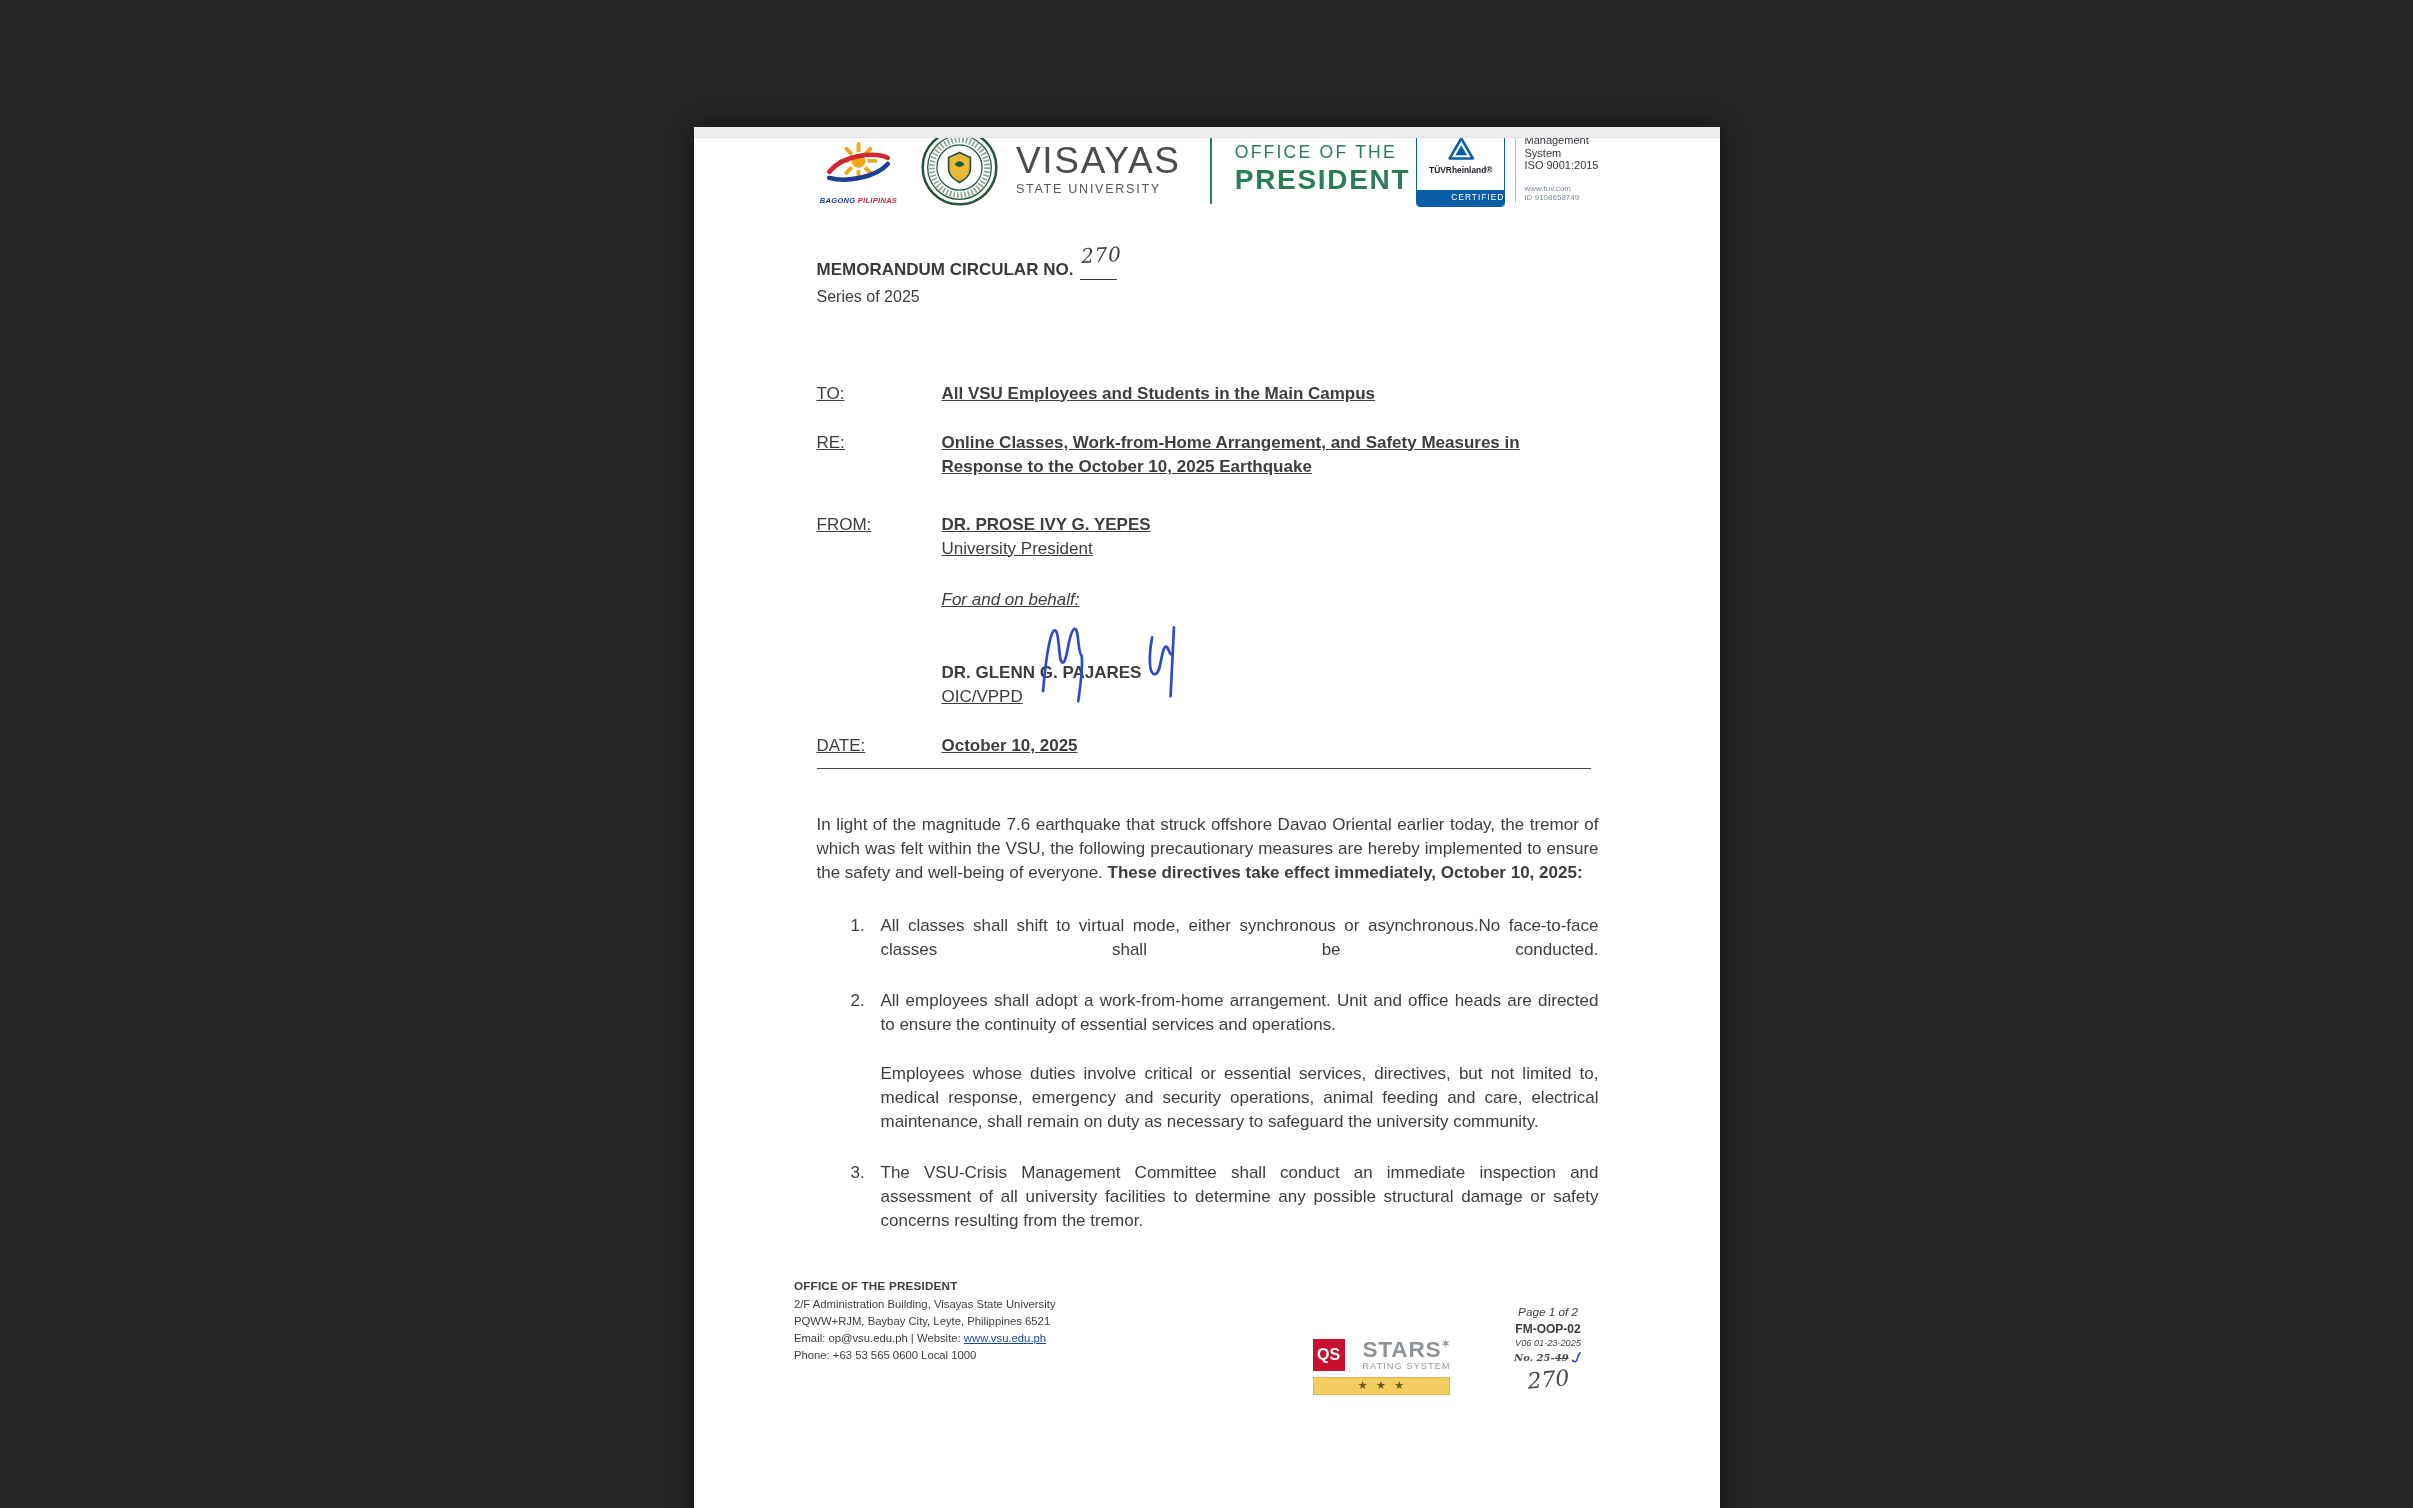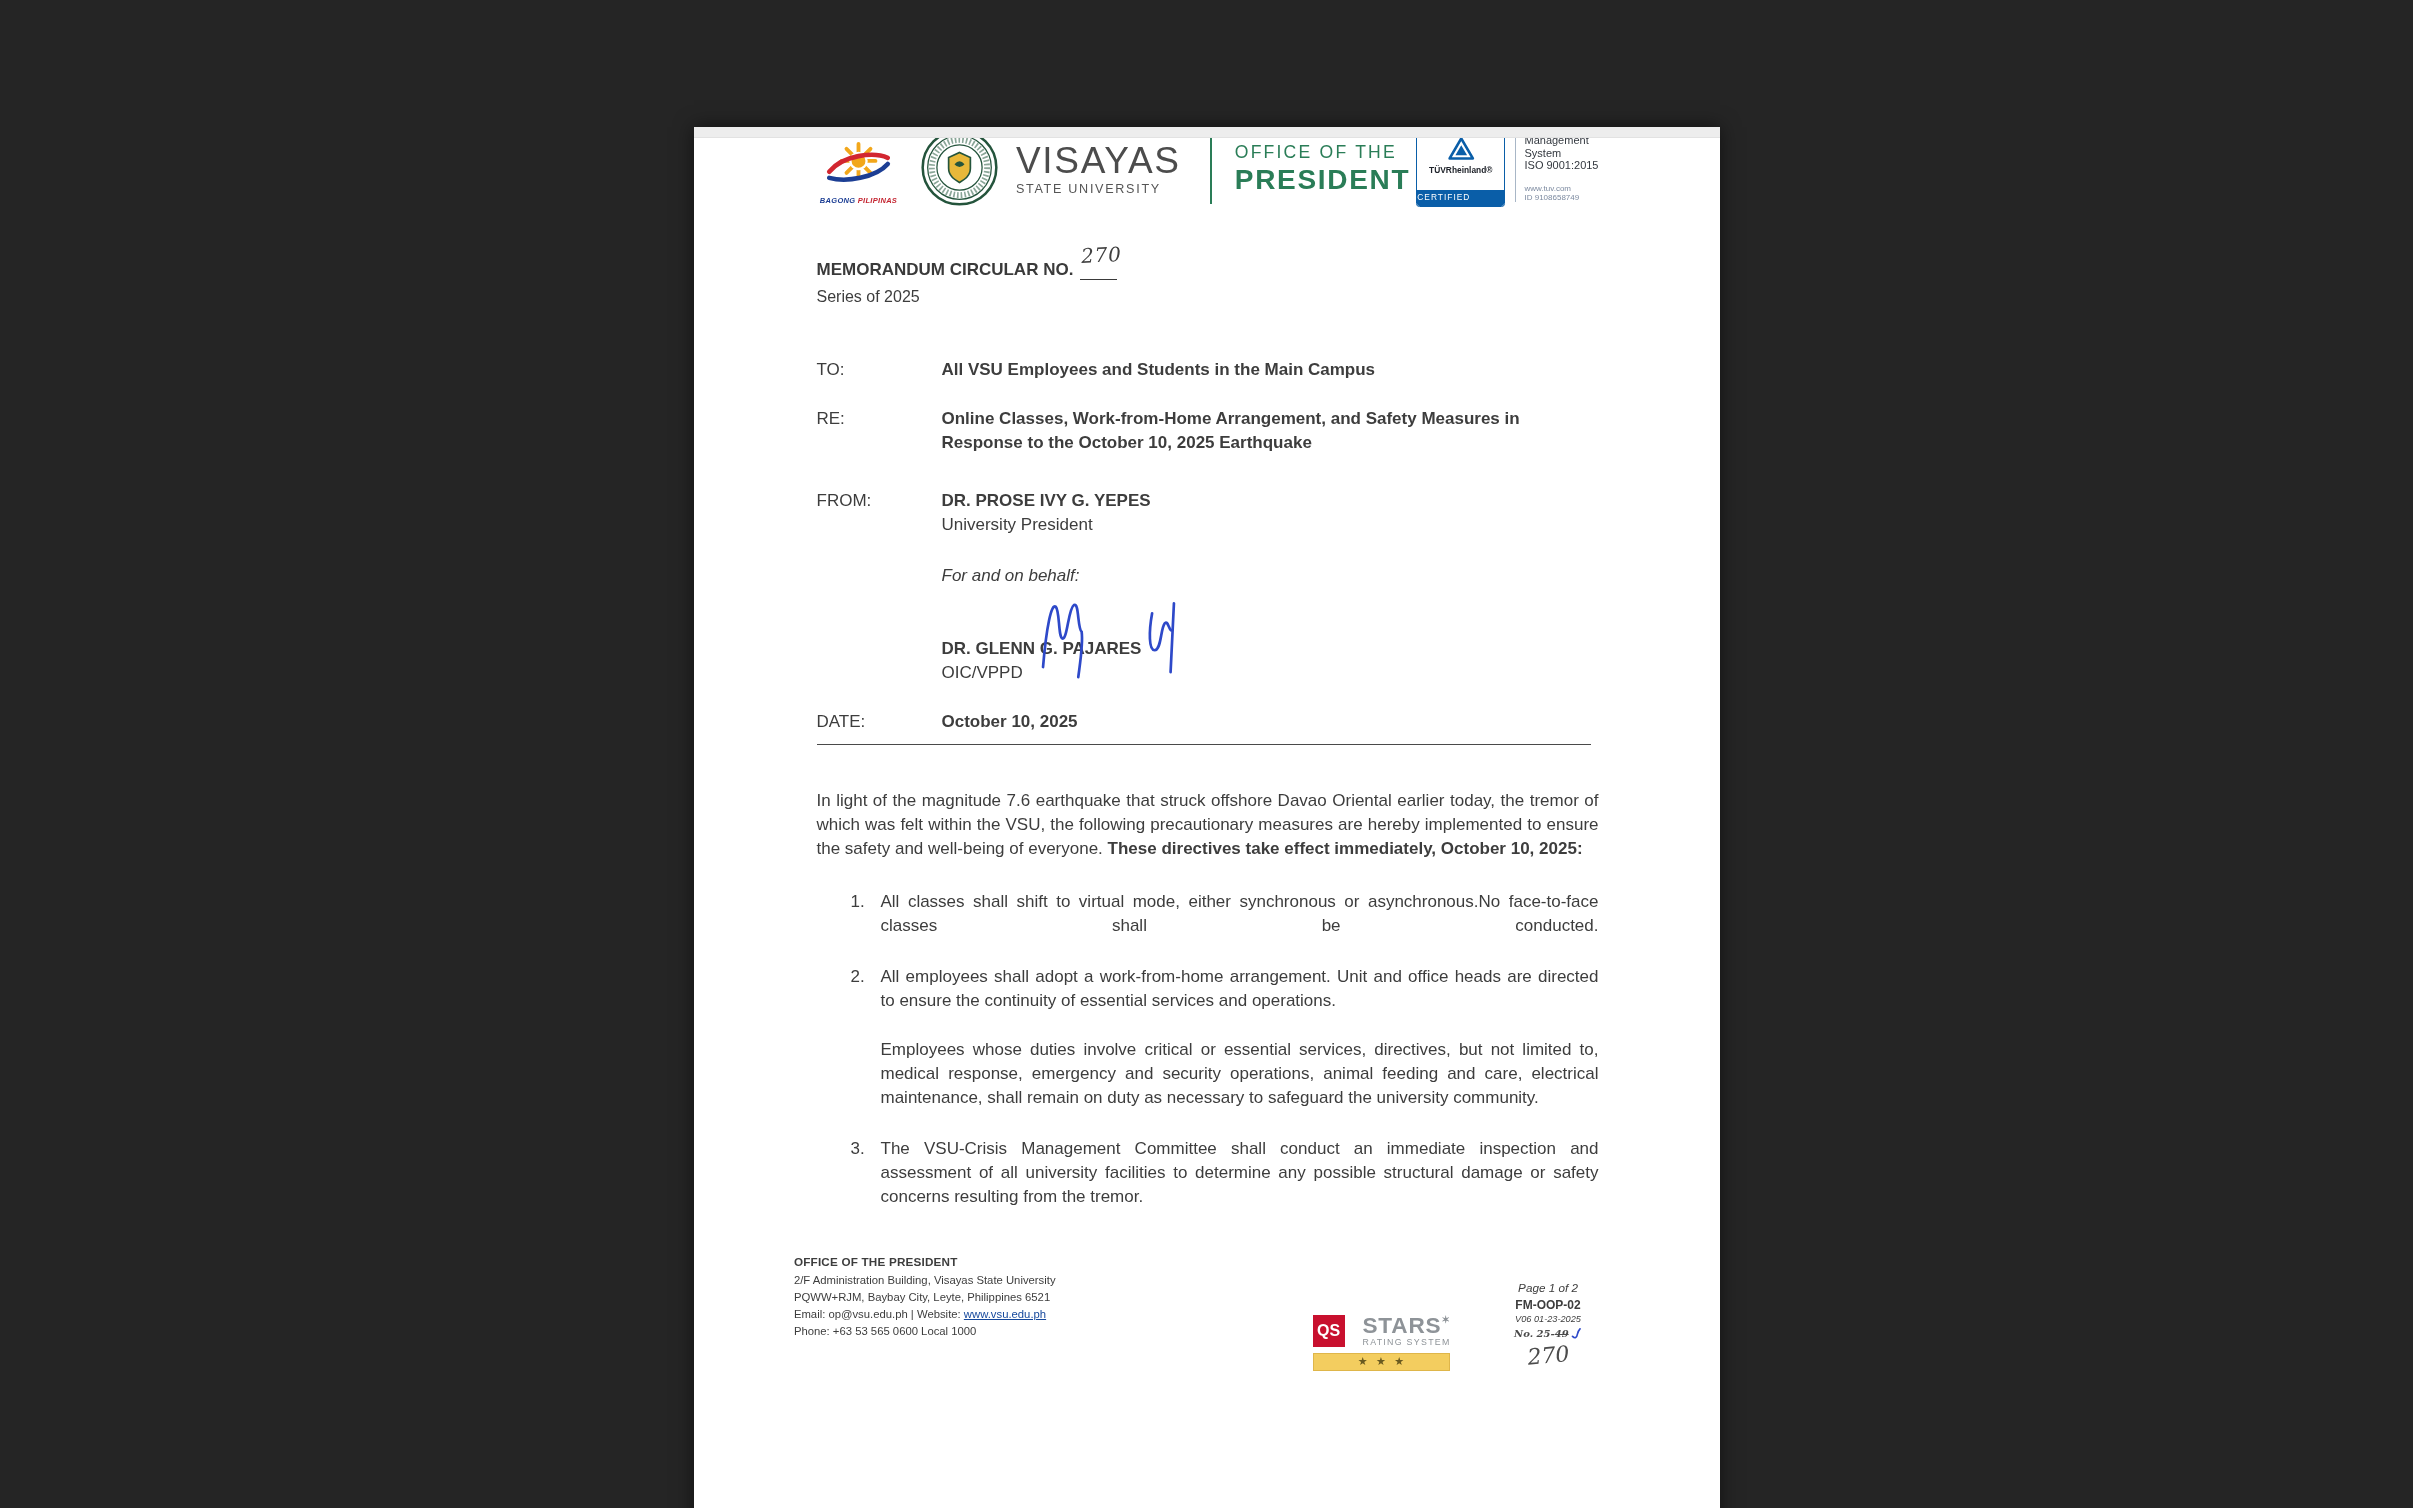--- a/index.html
+++ b/index.html
@@ -23,34 +23,34 @@
   .univ-name .l1 { font-size:37px; letter-spacing:1.7px; color:#4c4c4c; }
   .univ-name .l2 { font-size:12.6px; letter-spacing:1.7px; color:#555; margin-top:4.2px; }
   .header-divider { width:2.5px; height:69px; background:#2a7d57; margin:0 22.6px 0 29px; flex-shrink:0; }
   .office { line-height:1.15; color:#2a7d57; }
   .office .l1 { font-size:17.6px; letter-spacing:2.2px; }
   .office .l2 { font-size:28px; font-weight:bold; letter-spacing:1.7px; margin-top:1.7px; }
 
   .tuv { margin-left:auto; display:flex; align-items:stretch; height:75px; }
   .tuv-box { width:89px; border:1.7px solid #0a5ea8; border-radius:3.4px; display:flex; flex-direction:column; align-items:center; justify-content:flex-start; padding-top:3.4px; overflow:hidden; background:#fff; }
   .tuv-brand { font-size:8.4px; font-weight:bold; color:#20242b; white-space:nowrap; margin-top:0.8px; }
-  .tuv-cert { width:100%; background:#0a5ea8; color:#fff; font-size:8.4px; letter-spacing:1px; text-align:left; padding:2.5px 0 3.4px; margin-top:auto; }
+  .tuv-cert { width:100%; background:#0a5ea8; color:#fff; font-size:8.4px; letter-spacing:1px; text-align:right; padding:2.5px 0 3.4px; margin-top:auto; }
   .tuv-sep { width:0.8px; background:#a8b6c6; margin:5px 9.2px; }
   .tuv-text { display:flex; flex-direction:column; justify-content:space-between; padding:2.5px 0 4.2px; }
   .tuv-big { font-size:11px; line-height:12.6px; color:#33383f; }
   .tuv-small { font-size:8px; line-height:9.2px; color:#7c8aa0; }
 
   
   .memo-title-block { margin-top:49px; }
   .memo-no { font-weight:bold; font-size:17px; color:#3a3a3a; display:flex; align-items:flex-end; }
   .blank { position:relative; width:37px; height:18.4px; border-bottom:1.7px solid #3a3a3a; margin-left:6.7px; }
   .hand-top { position:absolute; left:0.8px; top:-19px; font-family:"DejaVu Serif", serif; font-style:italic; font-size:20px; color:#3f3f3f; transform:rotate(-3deg); letter-spacing:0.8px; font-weight:normal; }
   .series { font-size:16px; margin-top:7.5px; }
 
-  .memo-rows { margin-top:52px; }
+  .memo-rows { margin-top:76px;text-decoration:underline; }
   .memo-row { display:flex; font-size:17px; line-height:24px; }
   .memo-label { width:125px; flex-shrink:0; }
   .memo-value { max-width:620px; }
   .bold { font-weight:bold; }
   .italic { font-style:italic; }
   .mb30 { margin-bottom:25px; } .mb40 { margin-bottom:34px; } .mb32 { margin-bottom:27px; } .mb58 { margin-bottom:49px; }
 
   .sig-wrap { position:relative; display:inline-block; }
   .sig-svg { position:absolute; left:96px; top:-44px; width:193px; height:91px; pointer-events:none; }
 

